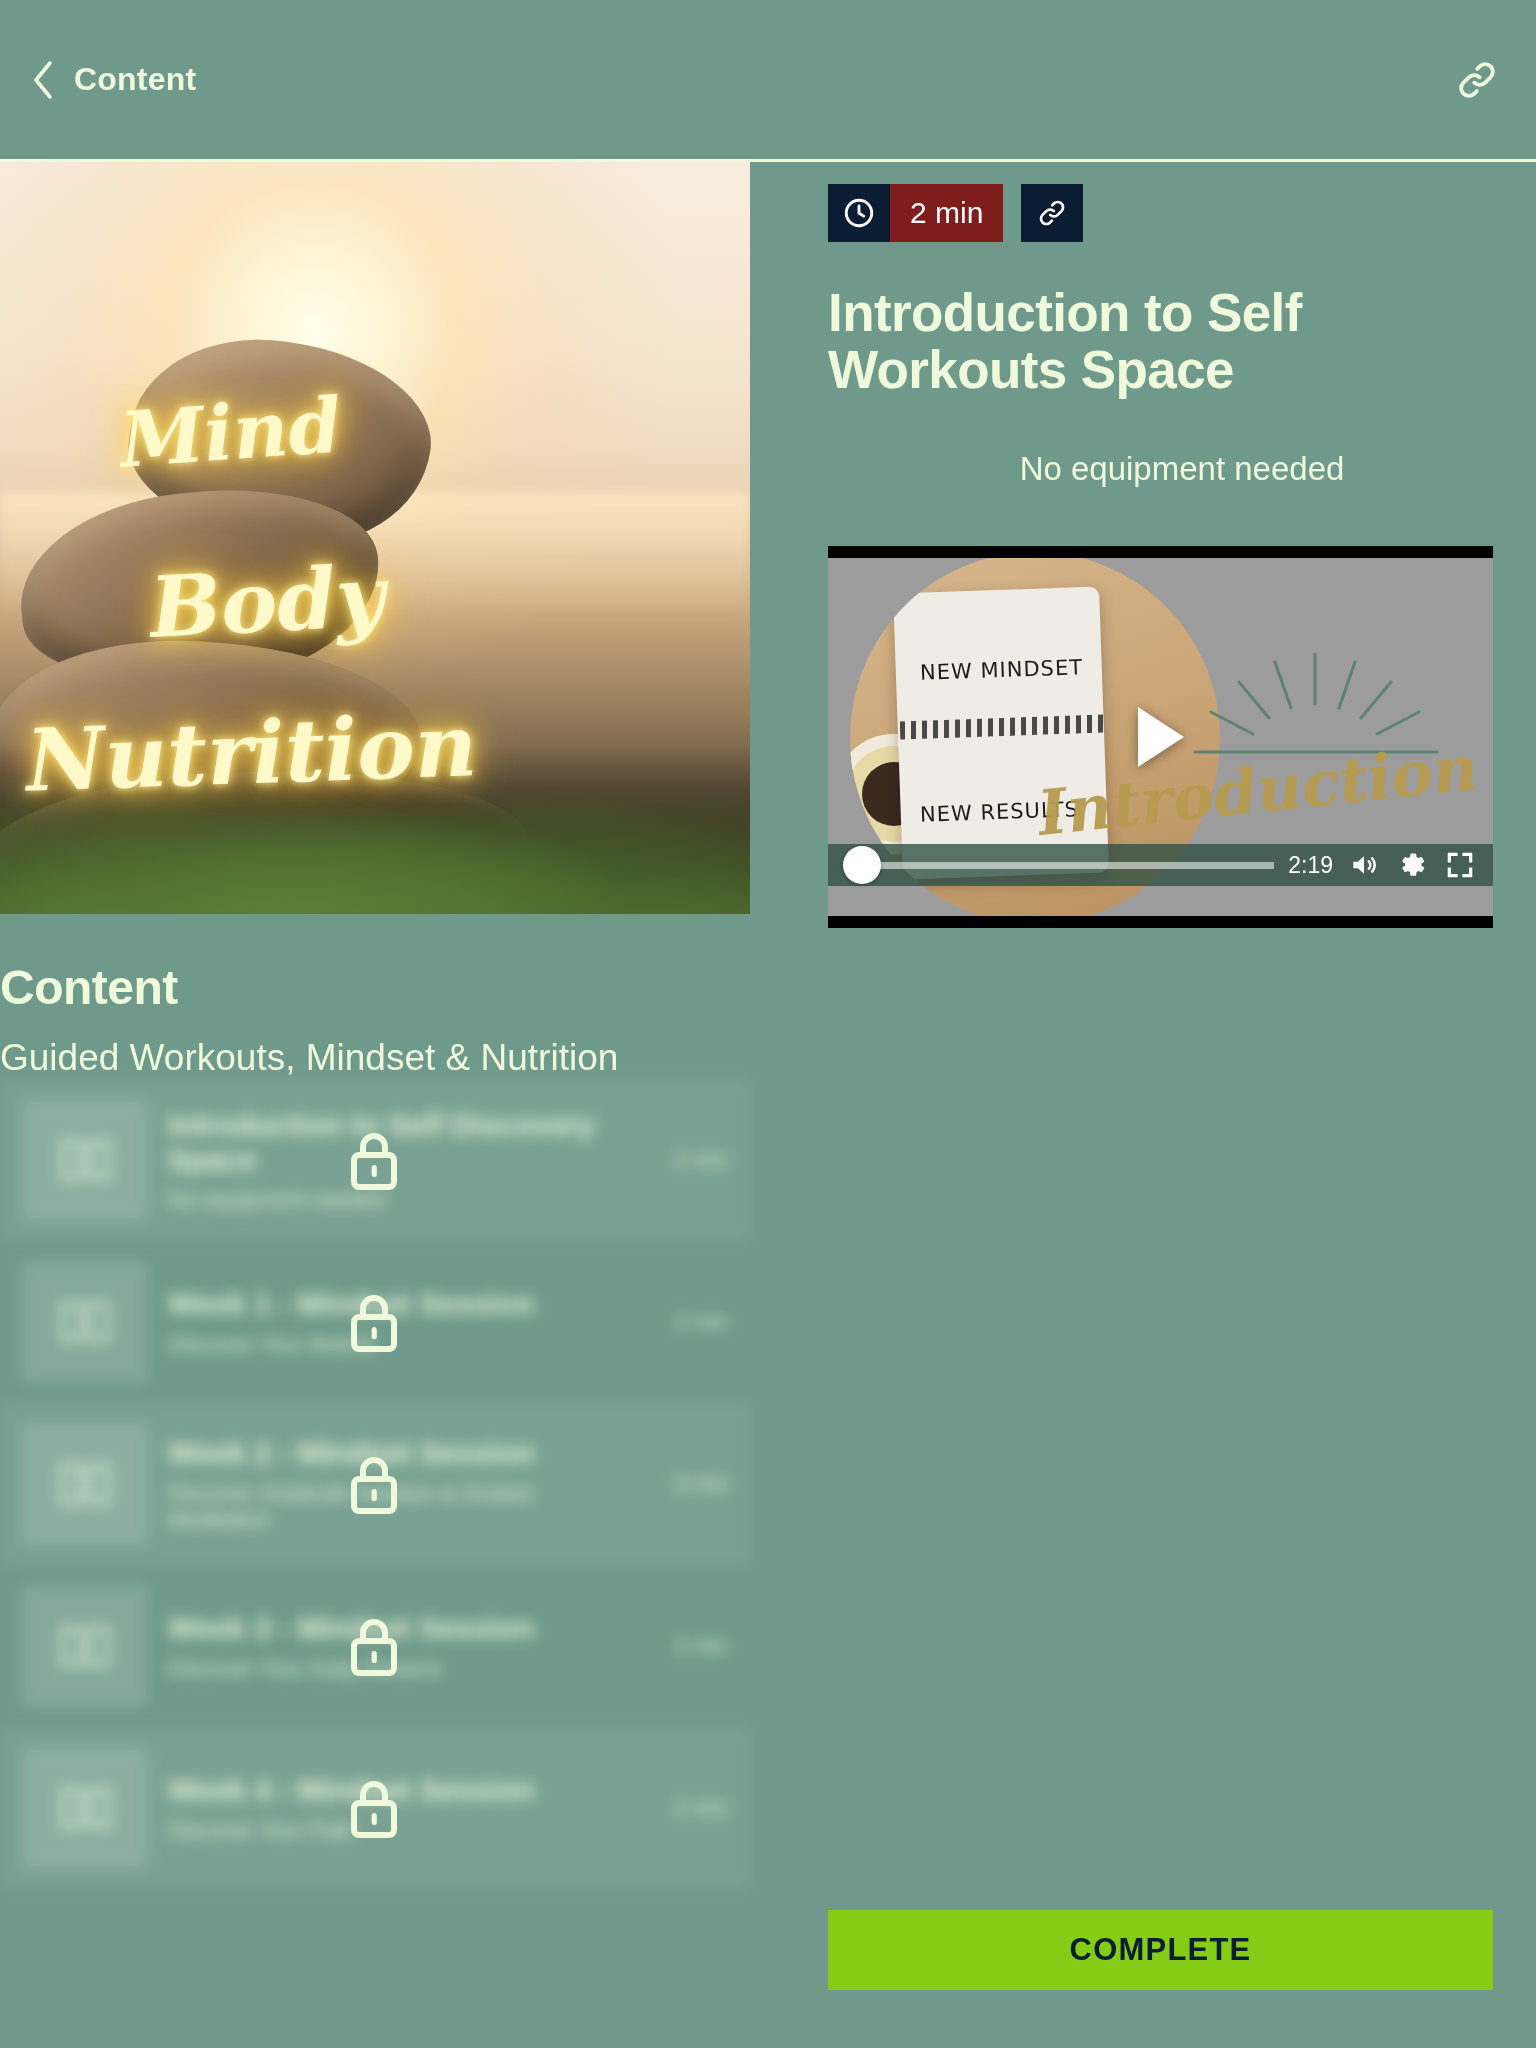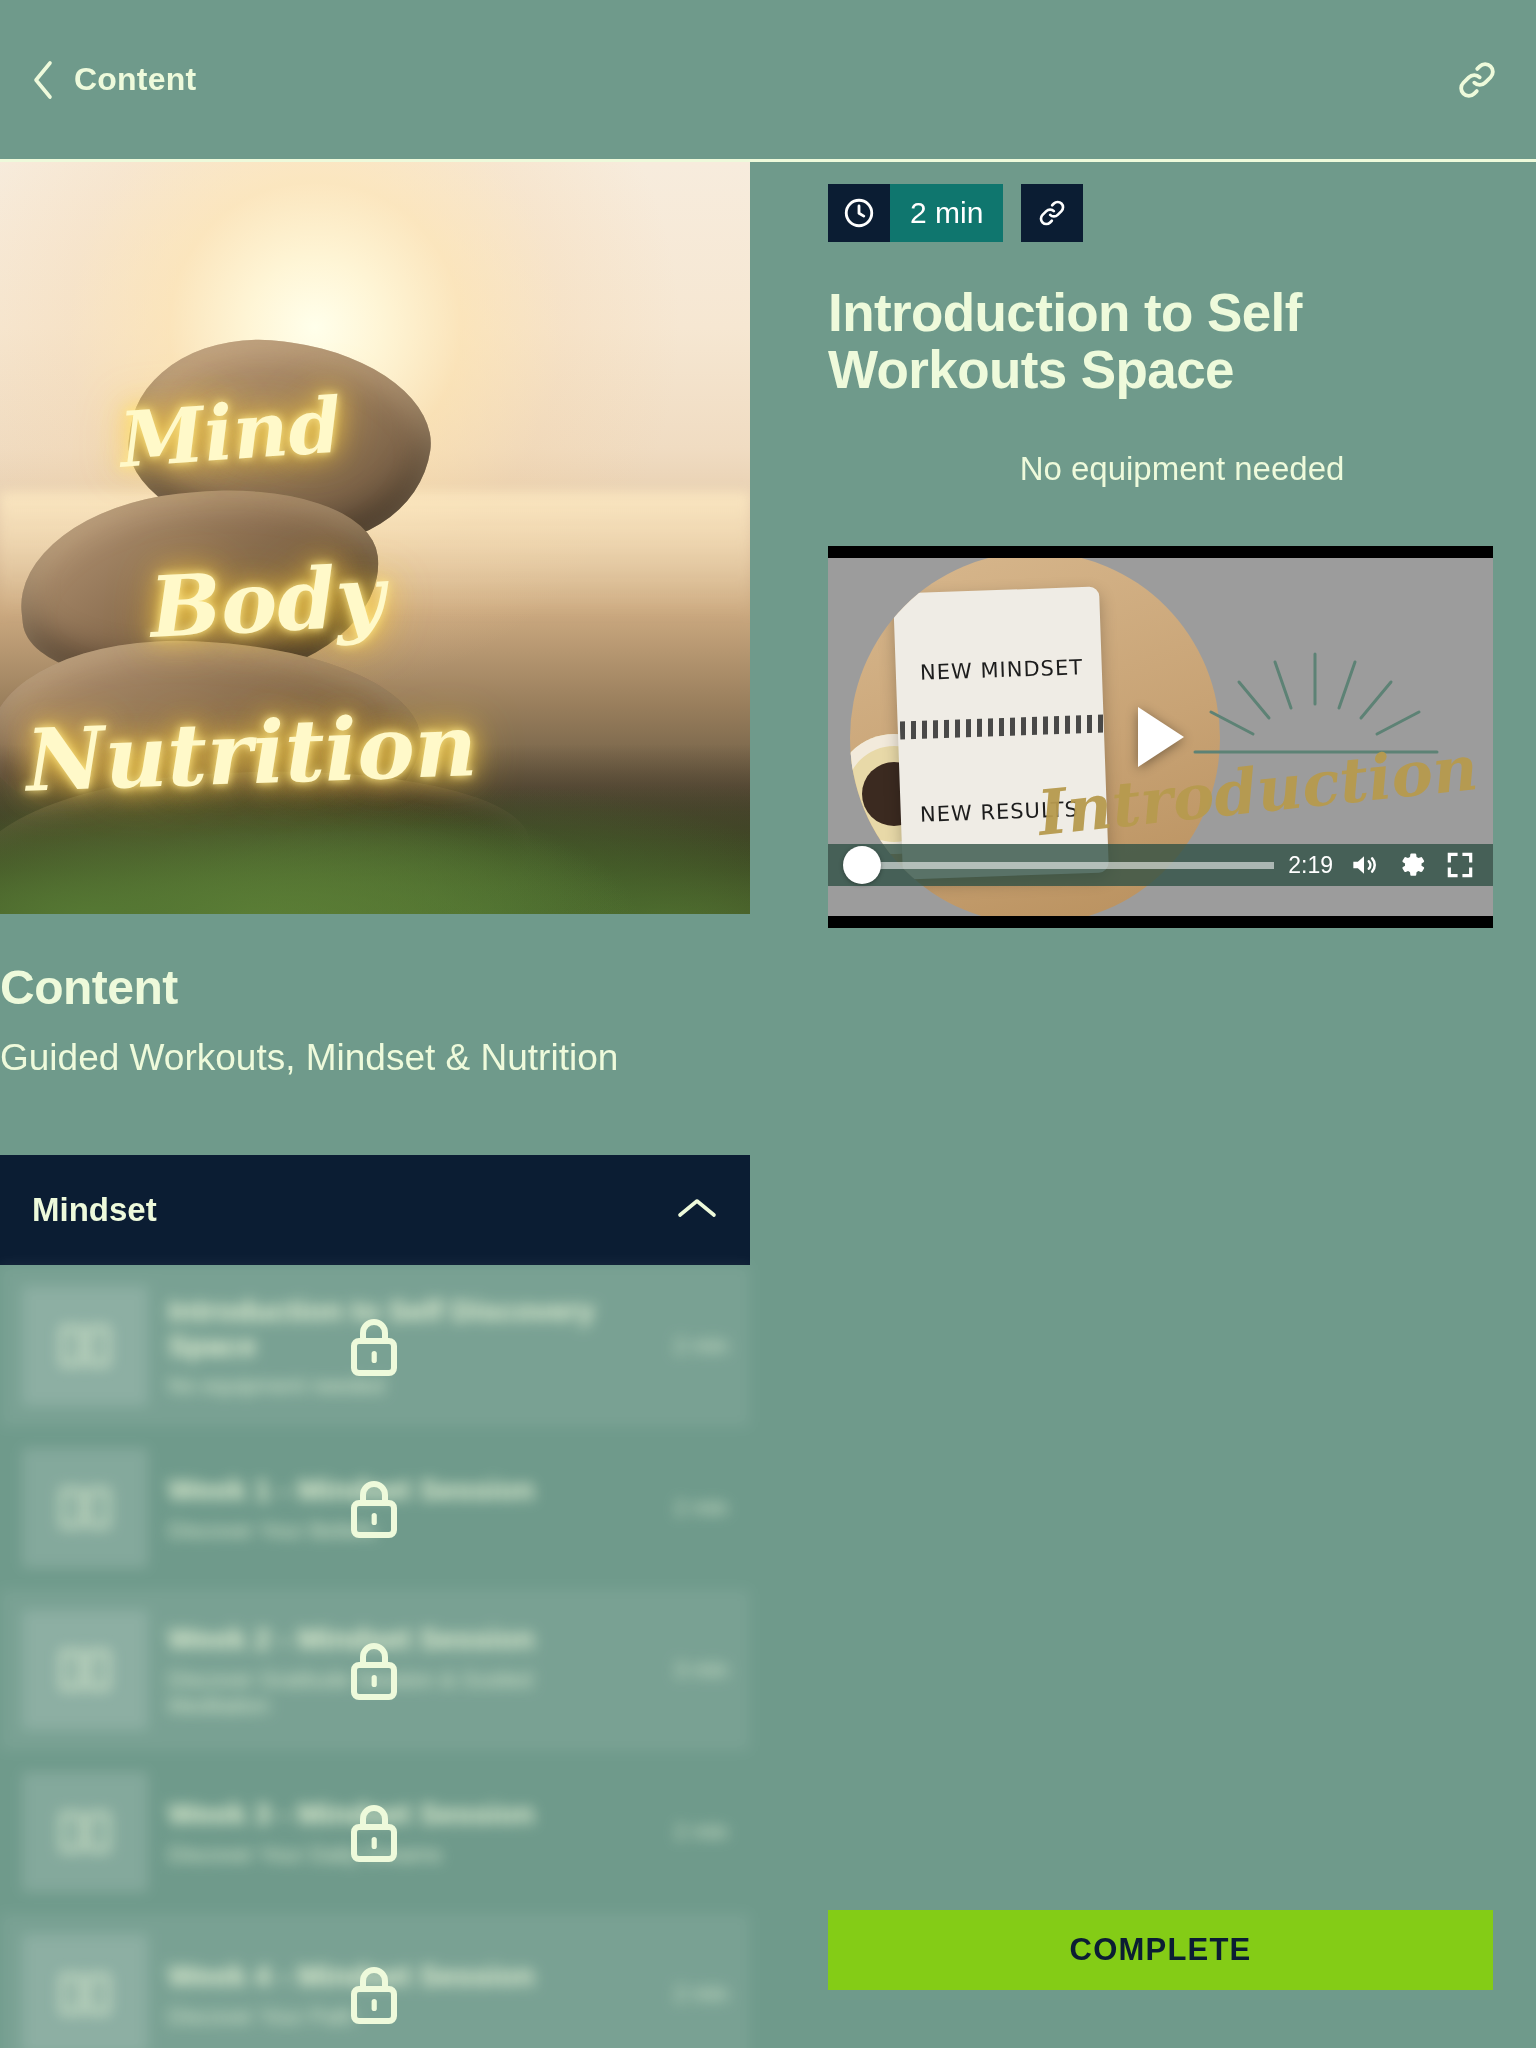--- a/index.html
+++ b/index.html
@@ -119,21 +119,21 @@
 
   
   .rightcol{ position:absolute; left:828px; top:0; width:708px; }
 
   .badgerow{ display:flex; align-items:center; gap:18px; margin-top:22px; }
   .dur-badge{ display:flex; align-items:stretch; height:58px; }
   .dur-icon{
     width:62px; background:#0b1d33; display:flex; align-items:center; justify-content:center;
   }
   .dur-text{
-    background:#0f766e; color:#ffffff; font-size:30px; font-weight:400;
+    background:#7f1d1d; color:#ffffff; font-size:30px; font-weight:400;
     display:flex; align-items:center; padding:0 20px;
   }
   .link-badge{
     width:62px; height:58px; background:#0b1d33;
     display:flex; align-items:center; justify-content:center; cursor:pointer;
   }
 
   .lesson-title{
     margin-top:42px; color:#eefadb; font-size:53px; font-weight:700;
     line-height:1.08; letter-spacing:-.6px; max-width:540px;
@@ -251,28 +251,20 @@
       <div class="rock rock3"></div>
       <div class="foliage"></div>
       <div class="glow-word w1">Mind</div>
       <div class="glow-word w2">Body</div>
       <div class="glow-word w3">Nutrition</div>
     </div>
 
     <h1 class="content-h">Content</h1>
     <div class="content-sub">Guided Workouts, Mindset &amp; Nutrition</div>
 
-    <div class="accordion">
-      <span class="accordion-title">Mindset</span>
-      <span>
-        <svg width="42" height="26" viewBox="0 0 42 26" fill="none">
-          <path d="M4 20 L21 6 L38 20" stroke="#eefadb" stroke-width="3.6" stroke-linecap="round" stroke-linejoin="round"></path>
-        </svg>
-      </span>
-    </div>
 
     <div class="locked-list">
 
       <div style="position:relative">
         <div class="lesson alt">
           <div class="thumb">
             <svg width="60" height="54" viewBox="0 0 24 24" fill="none">
               <path d="M2 4h8v16H2zM14 4h8v16h-8z" stroke="#eefadb" stroke-width="1.6"></path>
             </svg>
           </div>

